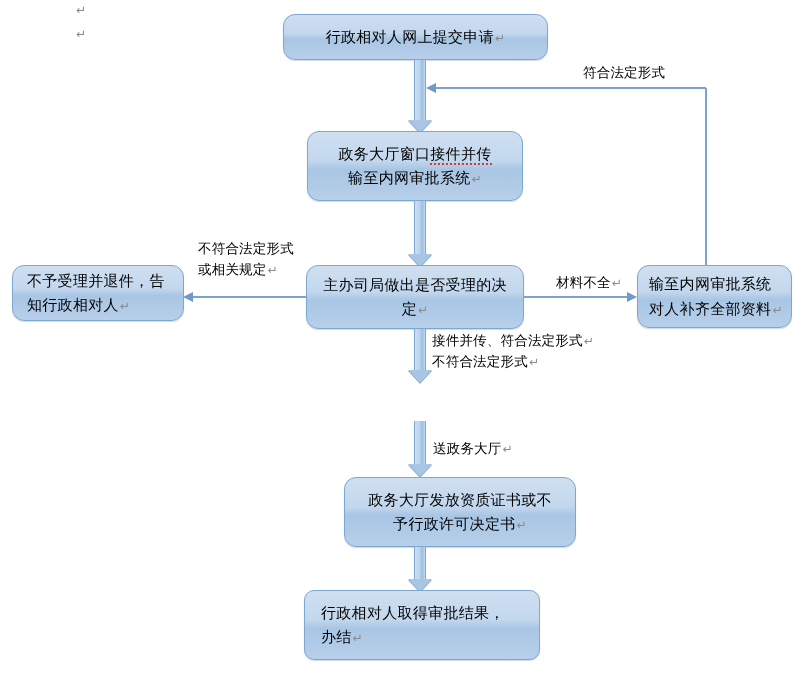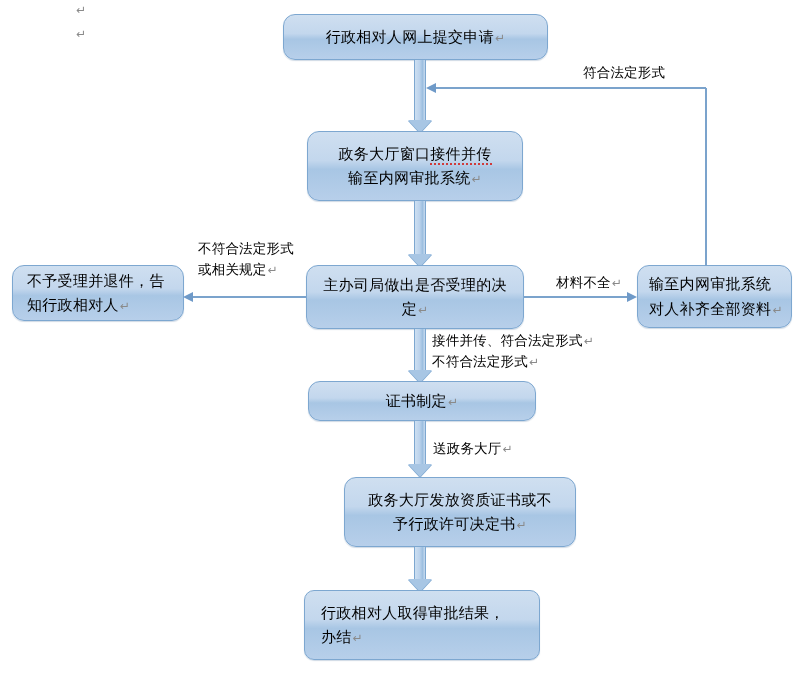--- a/index.html
+++ b/index.html
@@ -169,25 +169,20 @@
   </div>
   <div class="label" style="left:432px;top:330px;">
     <span style="display:block;">
       <span>接件并传、符合法定形式</span><span class="pil">↵</span>
     </span>
     <span style="display:block;">
       <span>不符合法定形式</span><span class="pil">↵</span>
     </span>
   </div>
 
-  <div class="box" style="left:308px;top:381px;width:228px;height:40px;">
-    <span class="txt">
-      <span class="ln">证书制定<span class="pil">↵</span></span>
-    </span>
-  </div>
 
   <div class="blockarrow" style="left:408px;top:421px;width:24px;height:57px;">
     <div class="shaft" style="height:44px;"></div>
     <div class="headline" style="top:44px;"></div>
     <div class="head" style="top:43px;"></div>
   </div>
   <div class="label" style="left:433px;top:438px;">
     <span>送政务大厅</span><span class="pil">↵</span>
   </div>
 

